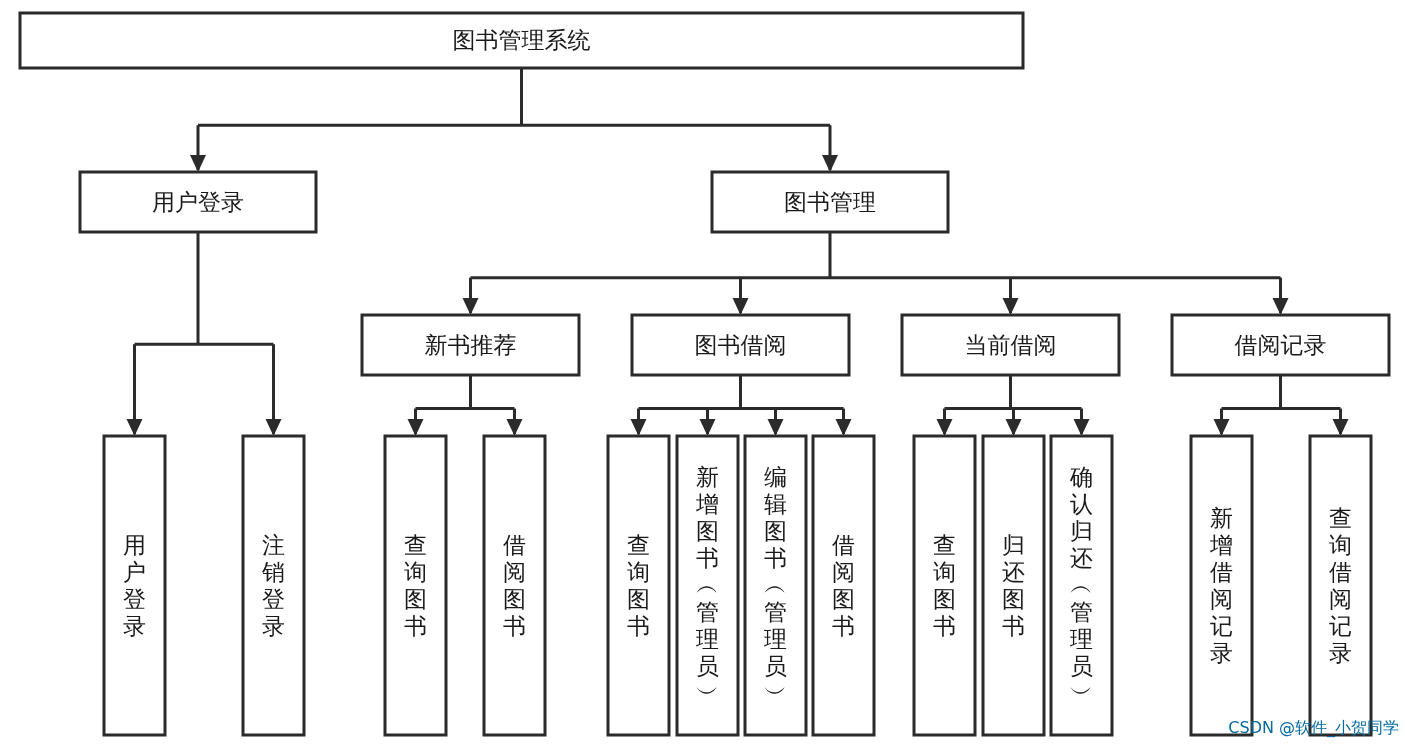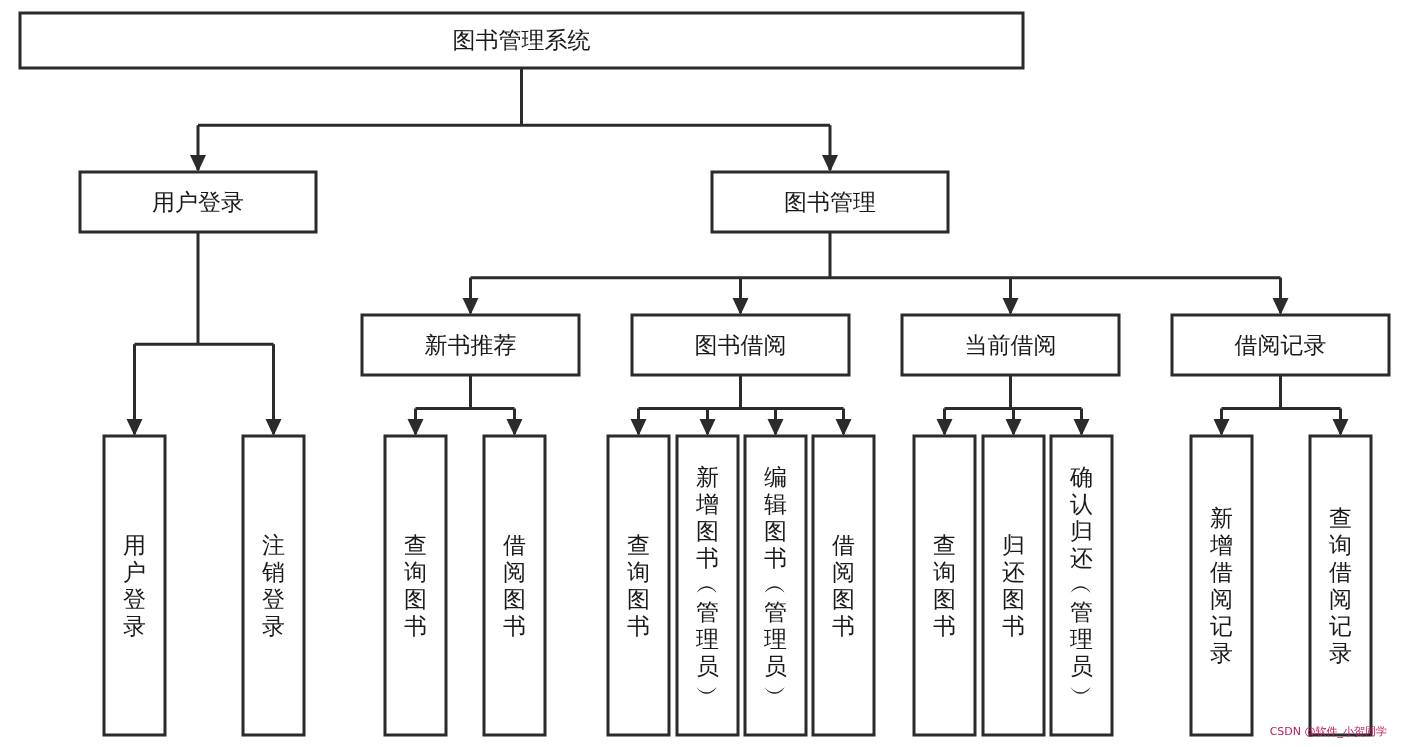--- a/index.html
+++ b/index.html
@@ -43,25 +43,25 @@
     dominant-baseline: middle;
   }
   .node-label-v {
     font-family: "DejaVu Sans", "Liberation Sans", sans-serif;
     font-size: 23px;
     fill: #1a1a1a;
     text-anchor: middle;
   }
   .watermark {
     position: absolute;
-    right: 18px;
+    right: 6px;
     bottom: 8px;
     font-family: "DejaVu Sans", "Liberation Sans", sans-serif;
-    font-size: 11px;
-    color: #be185d;
+    font-size: 16px;
+    color: #0369a1;
     white-space: nowrap;
     user-select: none;
   }
 </style>
 </head>
 <body>
 
 <svg id="diagram" viewBox="0 0 1405 747">
   <g id="edges-layer">
       <path d="M 521.5 68 L 521.5 125.2" class="edge"></path>

